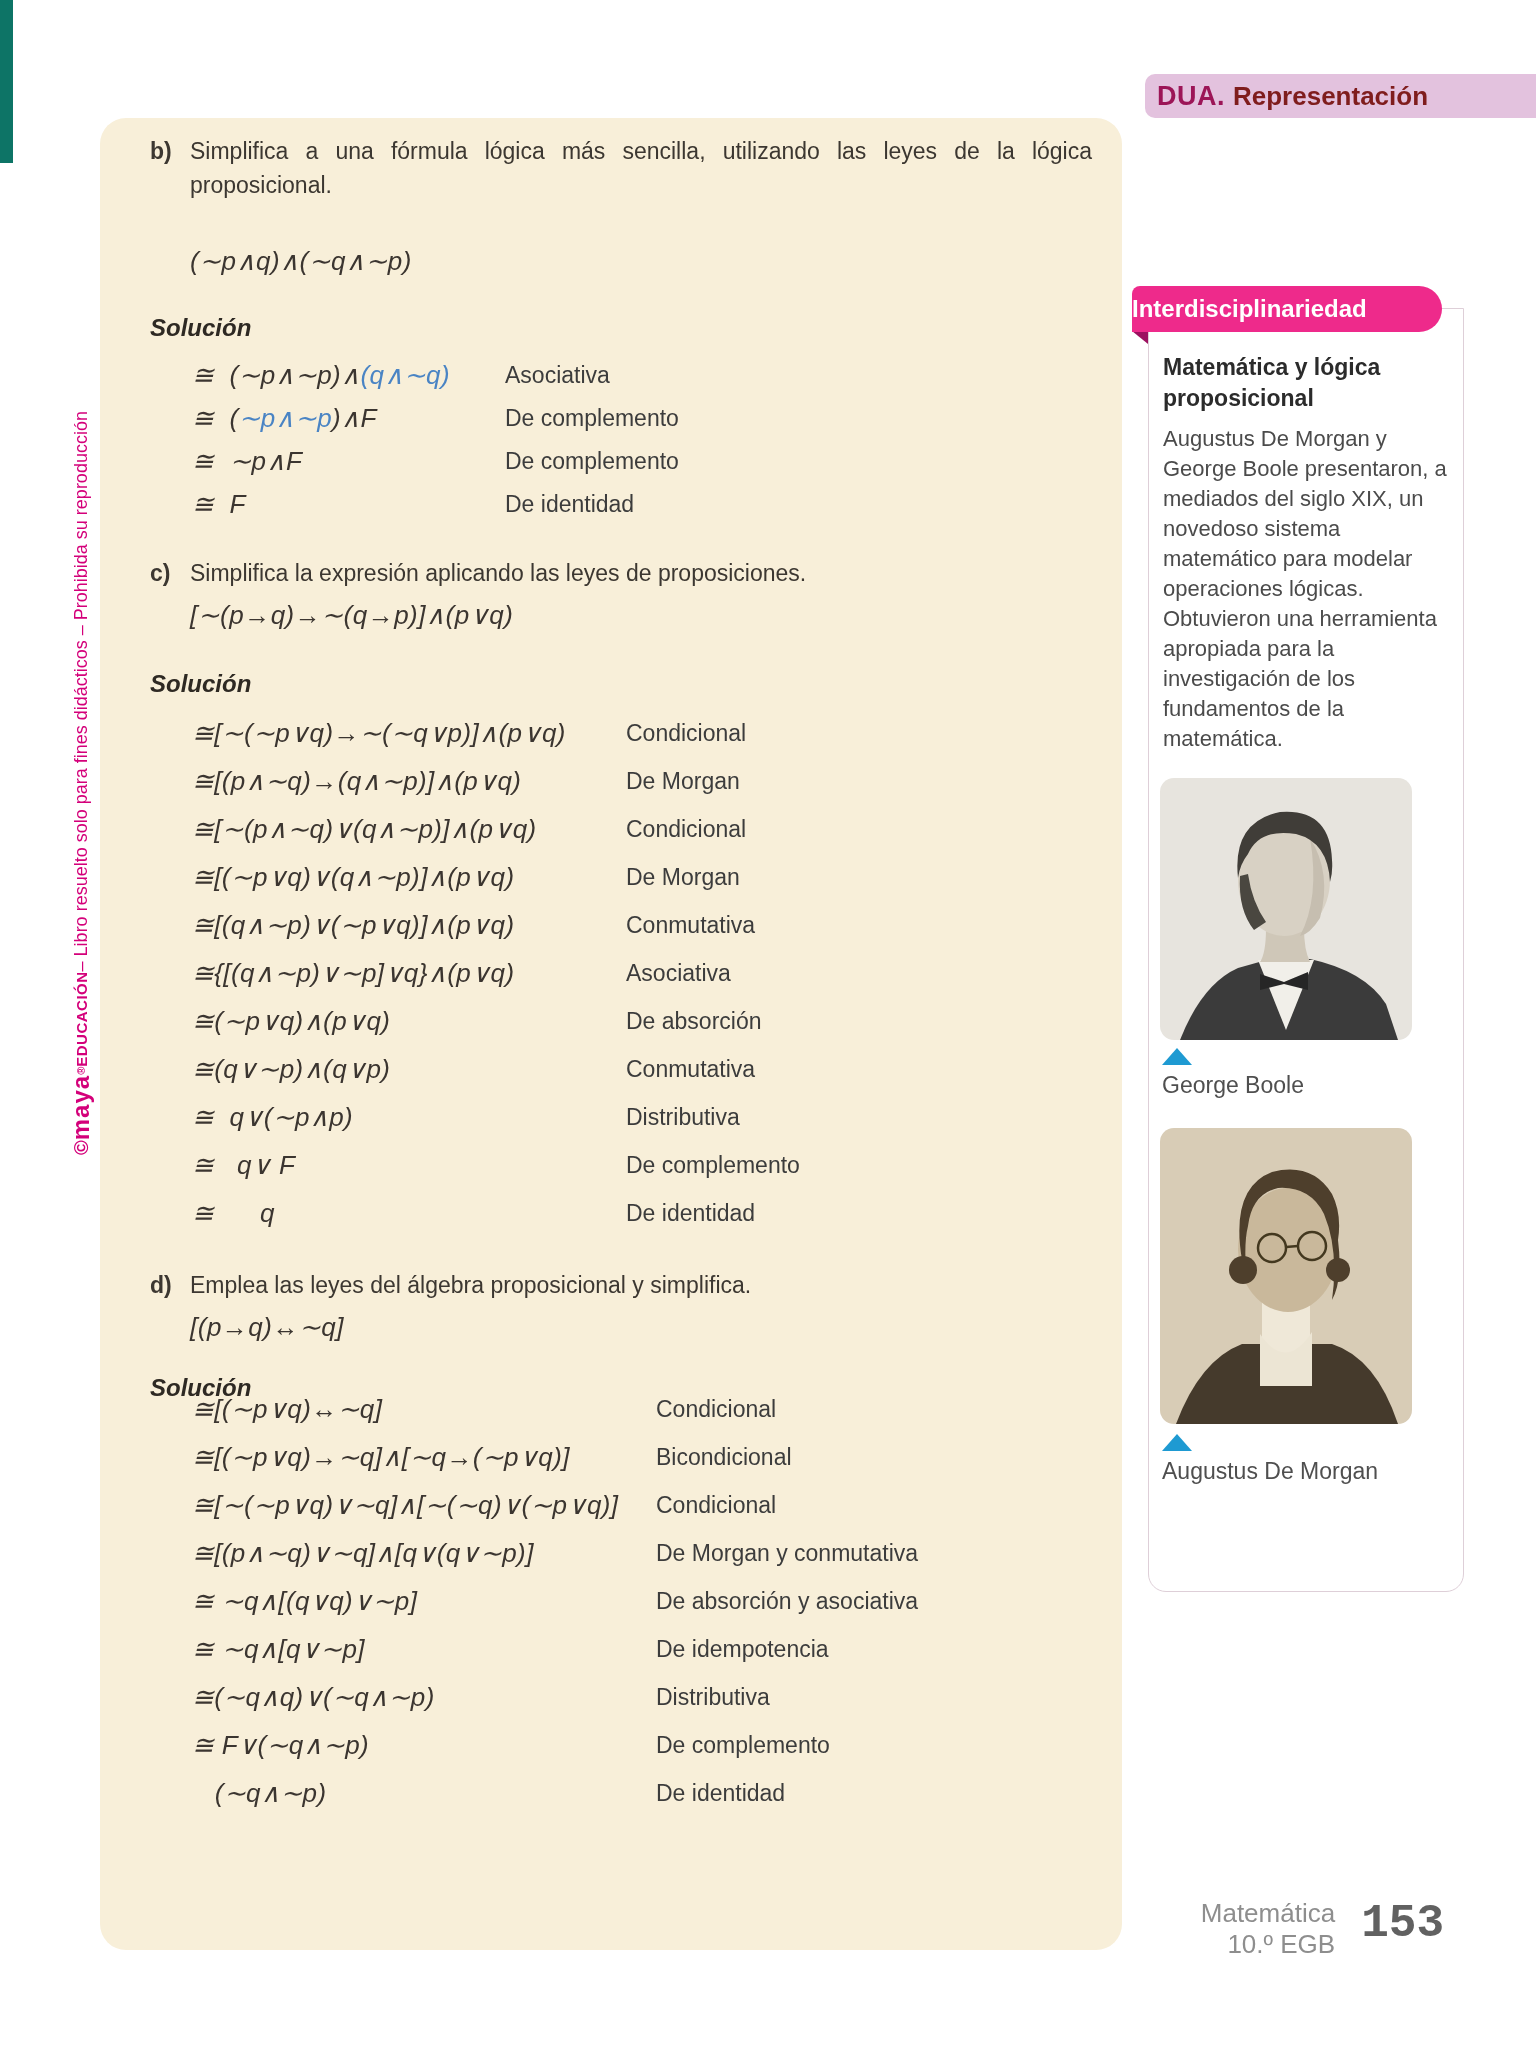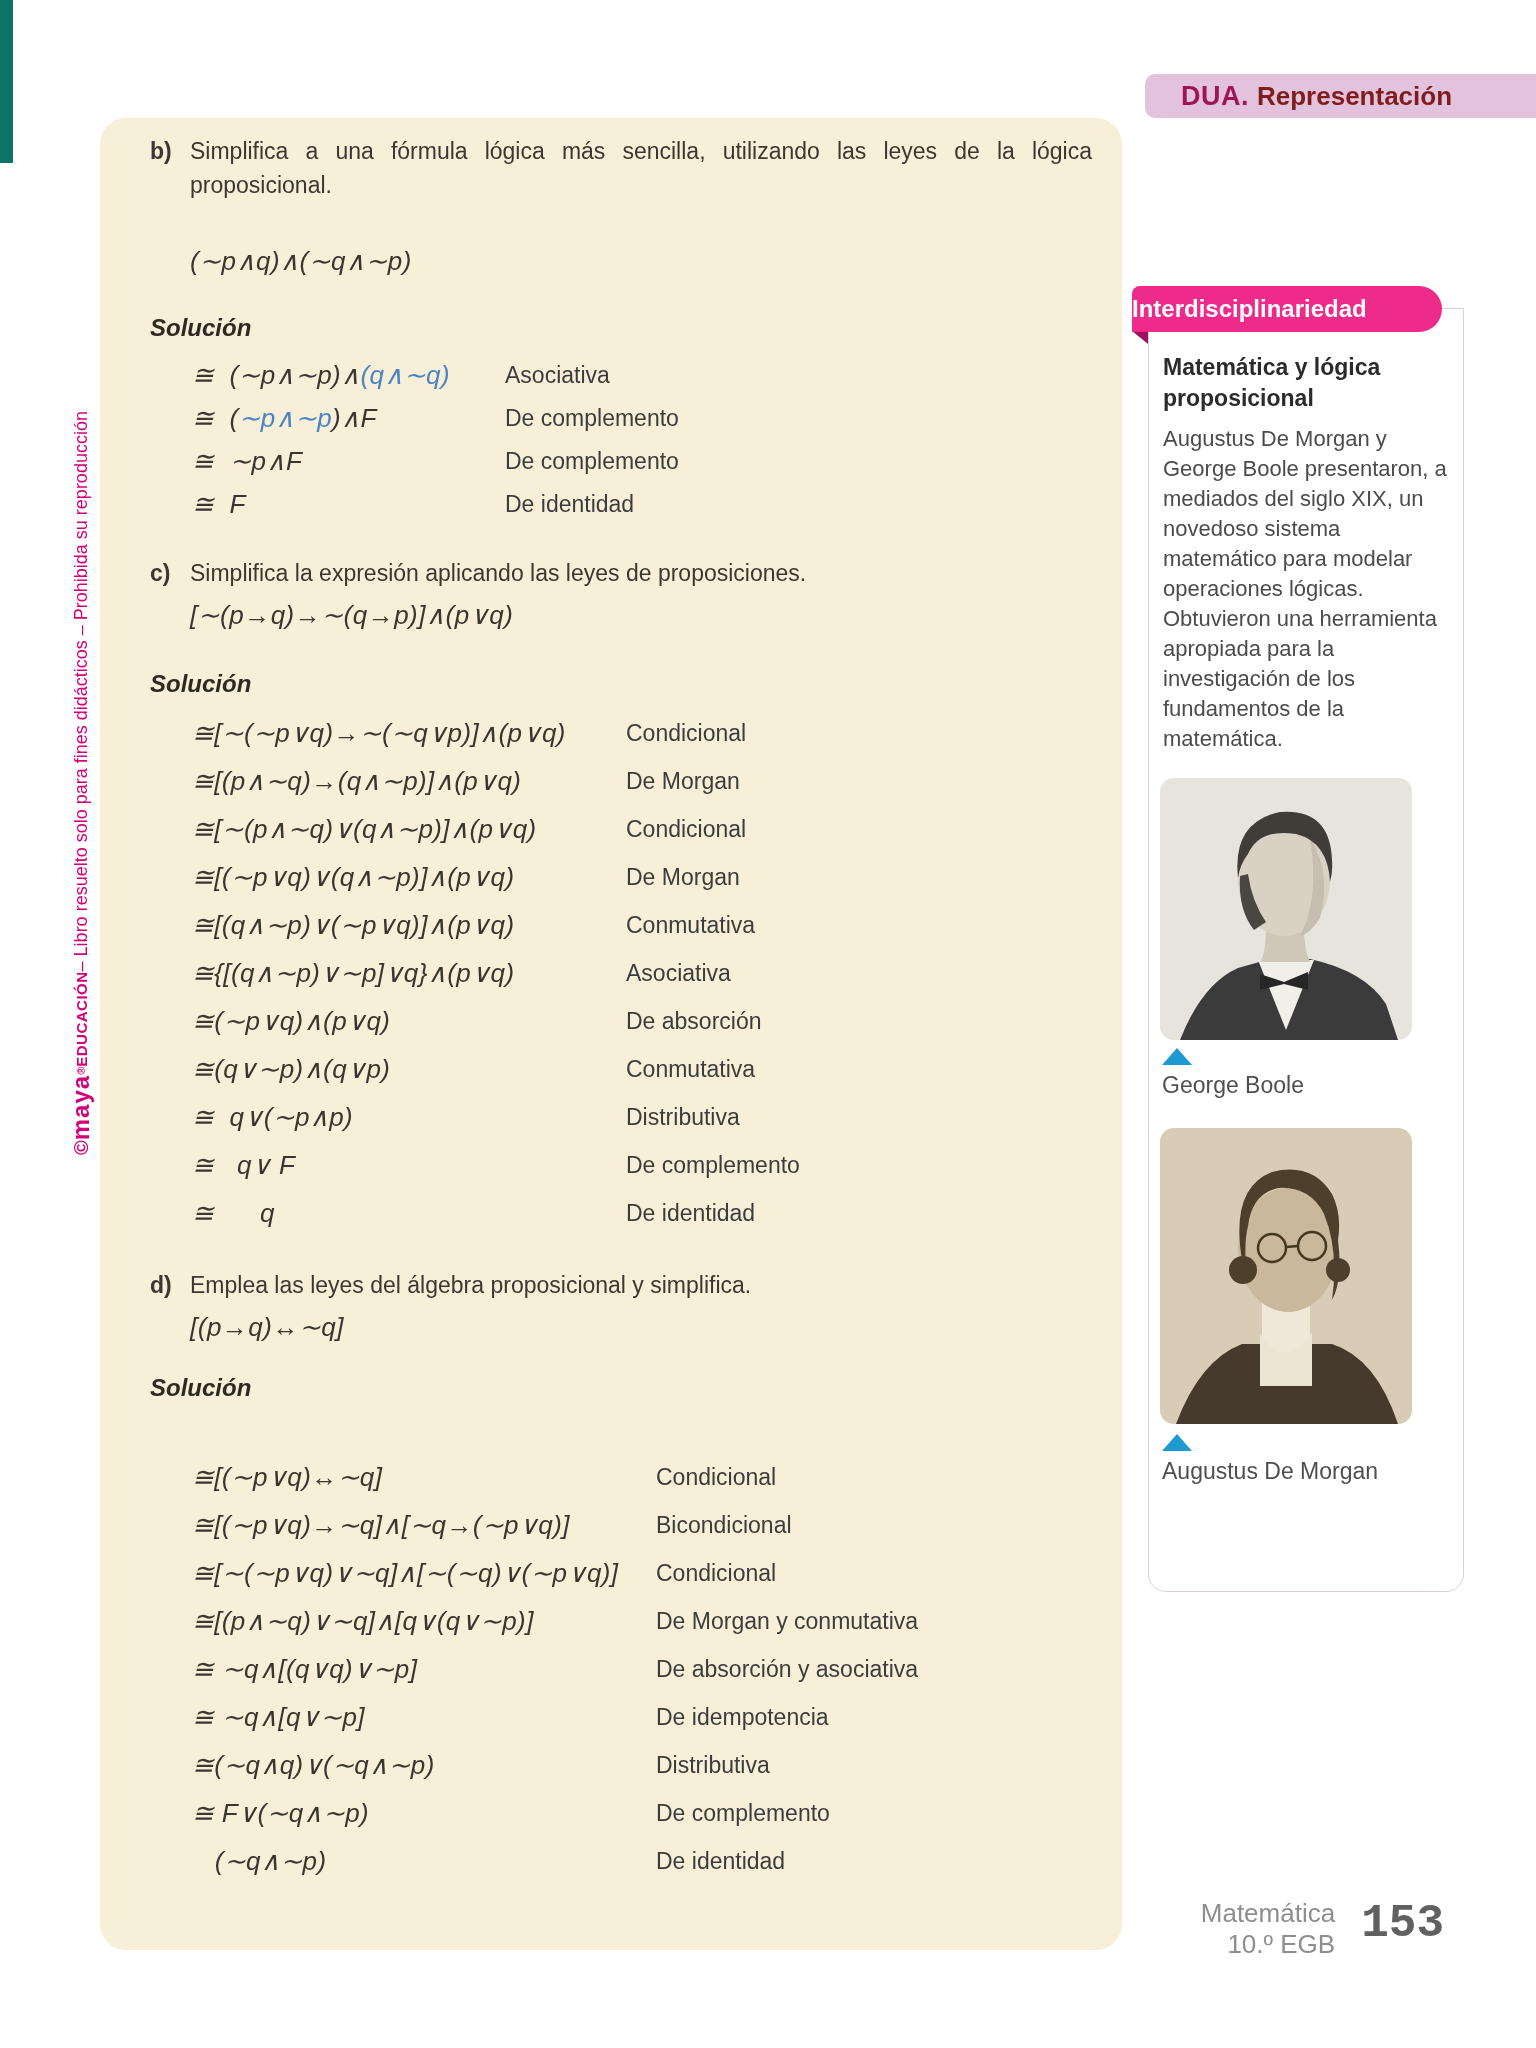--- a/index.html
+++ b/index.html
@@ -5,21 +5,21 @@
   html,body{margin:0;padding:0;background:#ffffff;}
   .page{position:relative;width:1536px;height:2048px;background:#ffffff;overflow:hidden;
         font-family:"Liberation Sans",sans-serif;}
 
   
   .corner-bar{position:absolute;left:0;top:0;width:13px;height:163px;background:#0d7466;}
 
   
   .dua-banner{position:absolute;left:1145px;top:74px;width:391px;height:44px;
               background:#e3c2de;border-radius:10px 0 0 10px;display:flex;align-items:center;
-              padding-left:36px;box-sizing:border-box;}
+              padding-left:12px;box-sizing:border-box;}
   .dua-banner .dua-label{color:#9c1557;font-weight:800;font-size:27px;letter-spacing:.5px;}
   .dua-banner .dua-title{color:#7f1d1d;font-weight:700;font-size:26px;margin-left:8px;}
 
   
   .credit{position:absolute;left:66px;top:1155px;width:745px;height:30px;
           transform:rotate(-90deg);transform-origin:0 0;color:#d4007a;white-space:nowrap;
           font-size:18px;display:flex;align-items:center;}
   .credit .c-sym{font-size:20px;font-weight:700;}
   .credit .c-brand{font-weight:800;font-size:24px;letter-spacing:1px;}
   .credit .c-reg{font-size:11px;vertical-align:super;font-weight:700;}
@@ -138,21 +138,21 @@
         </div>
     </div>
 
     <div class="ex-d">
       <div class="prompt" style="top:1150px;">
         <span class="ex-label">d)</span>
         <div class="ex-text">Emplea las leyes del álgebra proposicional y simplifica.</div>
       </div>
       <div class="formula" style="top:1194px;">[(p→q)↔∼q]</div>
       <div class="sol" style="top:1256px;">Solución</div>
-      <div class="steps ex-d" style="top:1344px;">
+      <div class="steps ex-d" style="top:1276px;">
           <div class="step"><span class="f"><span>≅[(∼p∨q)↔∼q]</span></span><span class="law">Condicional</span></div>
           <div class="step"><span class="f"><span>≅[(∼p∨q)→∼q]∧[∼q→(∼p∨q)]</span></span><span class="law">Bicondicional</span></div>
           <div class="step"><span class="f"><span>≅[∼(∼p∨q)∨∼q]∧[∼(∼q)∨(∼p∨q)]</span></span><span class="law">Condicional</span></div>
           <div class="step"><span class="f"><span>≅[(p∧∼q)∨∼q]∧[q∨(q∨∼p)]</span></span><span class="law">De Morgan  y conmutativa</span></div>
           <div class="step"><span class="f"><span>≅&nbsp;∼q∧[(q∨q)∨∼p]</span></span><span class="law">De absorción y asociativa</span></div>
           <div class="step"><span class="f"><span>≅&nbsp;∼q∧[q∨∼p]</span></span><span class="law">De idempotencia</span></div>
           <div class="step"><span class="f"><span>≅(∼q∧q)∨(∼q∧∼p)</span></span><span class="law">Distributiva</span></div>
           <div class="step"><span class="f"><span>≅&nbsp;F∨(∼q∧∼p)</span></span><span class="law">De complemento</span></div>
           <div class="step"><span class="f"><span>&nbsp;&nbsp;&nbsp;(∼q∧∼p)</span></span><span class="law">De identidad</span></div>
         </div>

